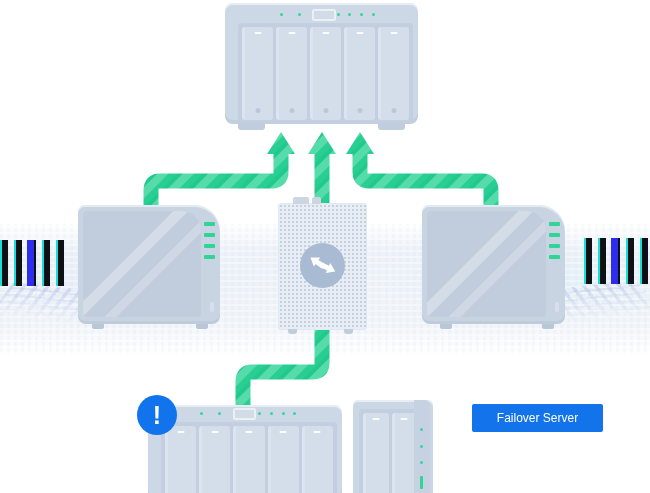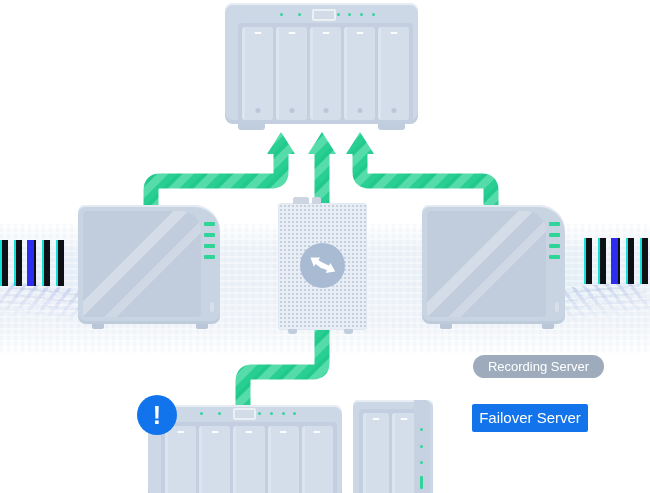--- a/index.html
+++ b/index.html
@@ -73,22 +73,22 @@
   .mini .col{position:absolute;right:3px;top:0;bottom:0;width:16px;background:#c6d2e1;
         border-radius:0 5px 0 0;}
   .mini .bar{position:absolute;left:6px;bottom:4px;width:3px;height:13px;background:#2fd597;border-radius:1px;}
 
   
   .badge{position:absolute;left:137px;top:395px;width:40px;height:40px;border-radius:50%;
          background:#1274ec;color:#fff;font-weight:bold;font-size:25px;line-height:40px;
          text-align:center;z-index:6;}
   .pill{position:absolute;left:473px;top:355px;width:131px;height:23px;border-radius:12px;
         background:#9dabbd;color:#fff;font-size:13px;line-height:23px;text-align:center;z-index:6;}
-  .flabel{position:absolute;left:472px;top:404px;width:116px;height:28px;border-radius:2px;
-        background:#1273ea;color:#fff;font-size:15px;line-height:28px;text-align:center;z-index:6;}
+  .flabel{position:absolute;left:472px;top:404px;width:131px;height:28px;border-radius:2px;
+        background:#1273ea;color:#fff;font-size:12px;line-height:28px;text-align:center;z-index:6;}
 
   .pipes{position:absolute;left:0;top:0;z-index:2;}
   .device{z-index:3;}
 </style>
 </head>
 <body>
 
 <div class="stage">
 
   <div class="band"></div>
@@ -207,16 +207,15 @@
     <div class="col">
       <span class="dot" style="left:6px;top:28px;"></span>
       <span class="dot" style="left:6px;top:45px;"></span>
       <span class="dot" style="left:6px;top:61px;"></span>
       <span class="bar"></span>
     </div>
   </div>
 
   <div class="badge">!</div>
 
-  <div class="pill">Recording Server</div>
   <div class="flabel">Failover Server</div>
 
 </div>
 
 </body></html>

